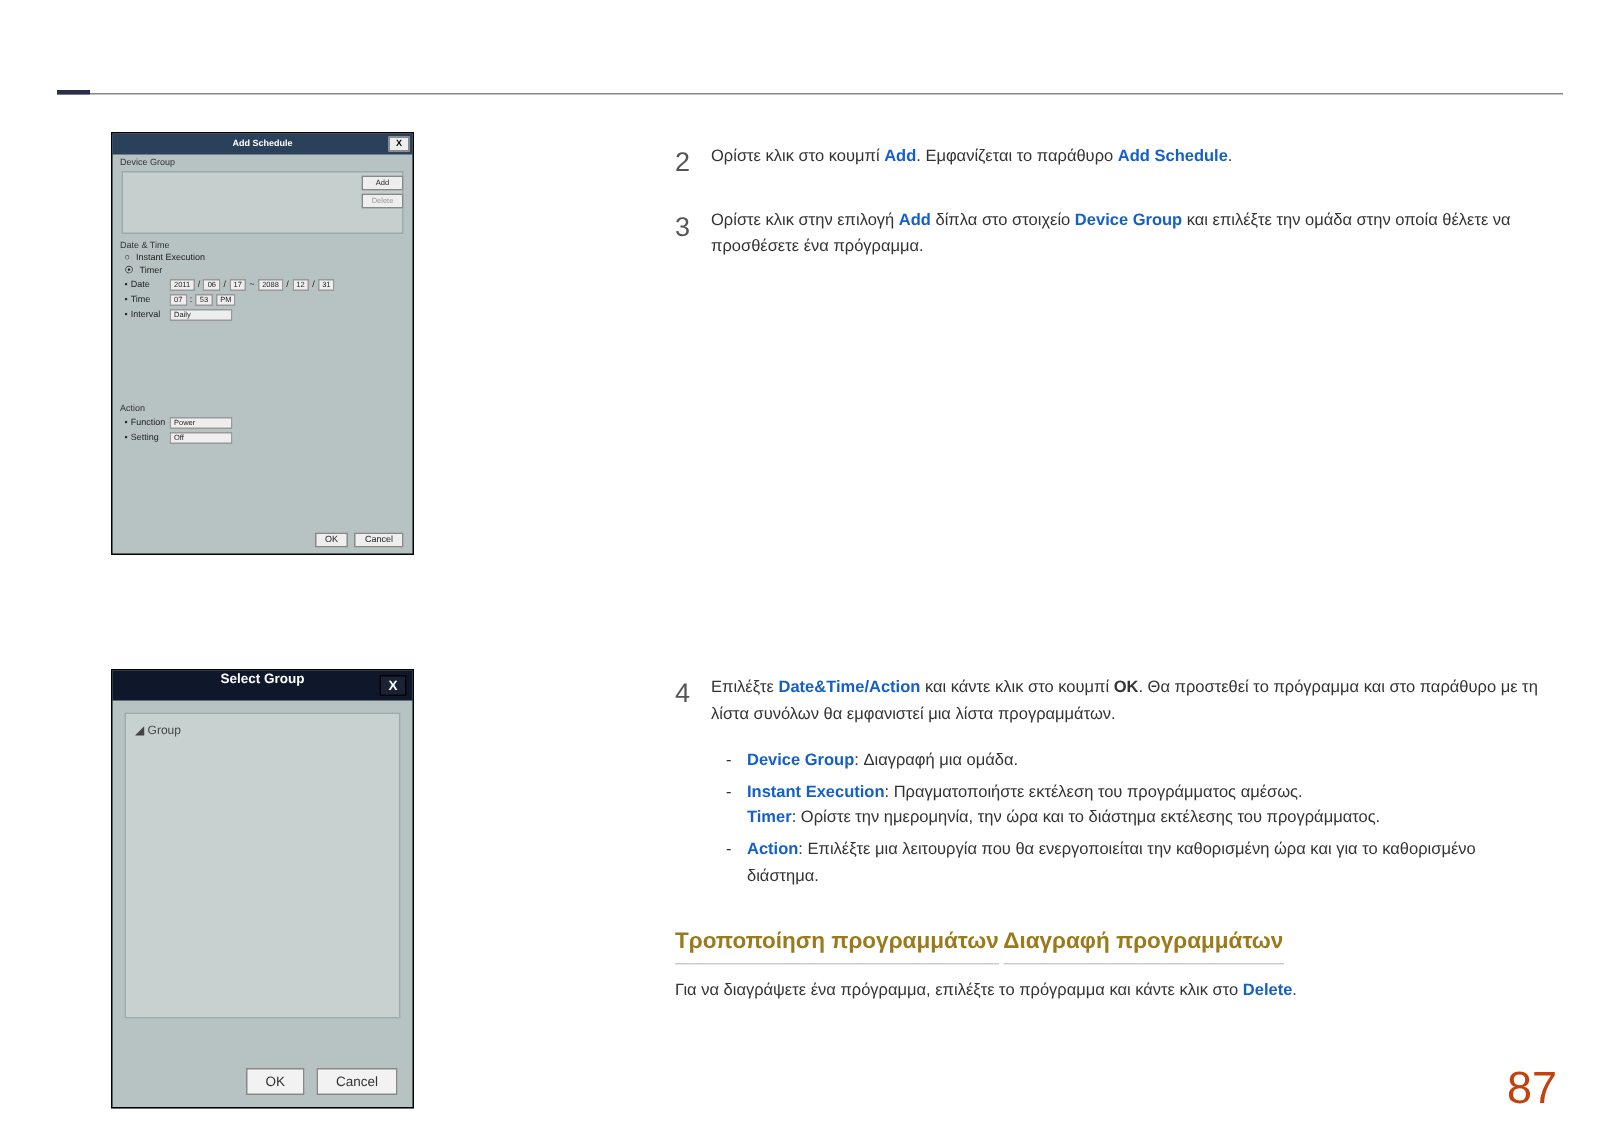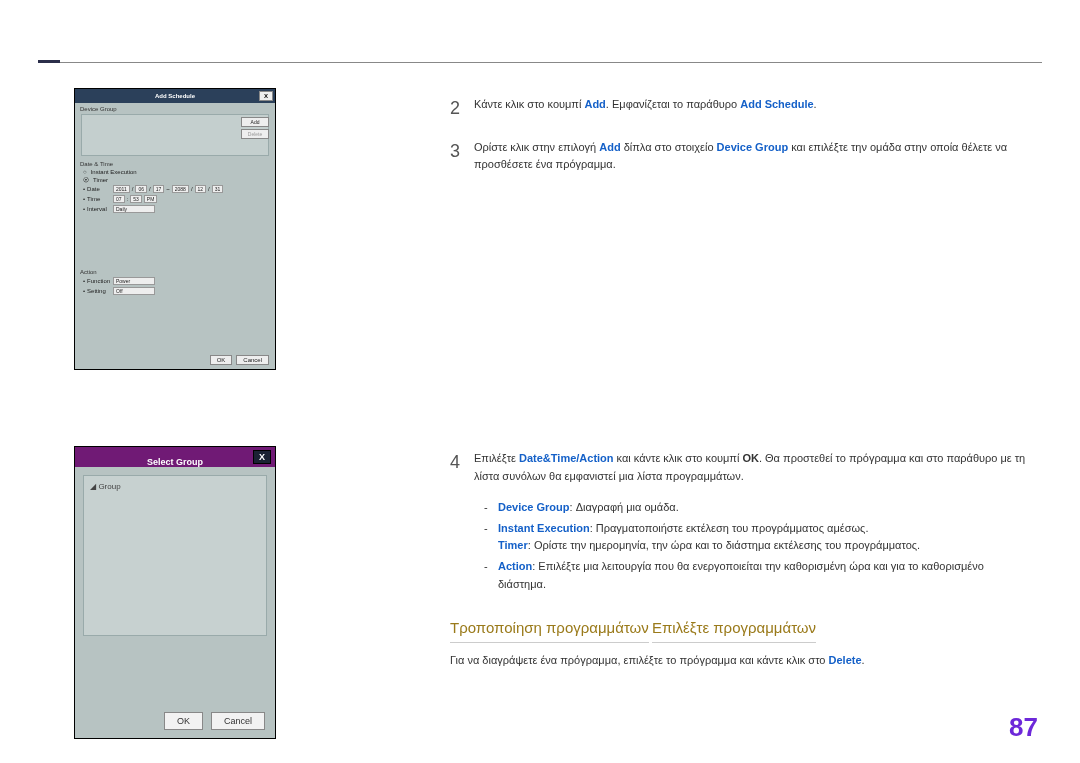--- a/index.html
+++ b/index.html
@@ -23,23 +23,23 @@
     position: absolute;
     top: 60px;
     left: 38px;
     width: 22px;
     border-top: 3px solid #2b2e4a;
   }
   .page-number {
     position: absolute;
     bottom: 20px;
     right: 42px;
-    font-size: 26px;
-    color: #6d28d9;
-    font-weight: 700;
+    font-size: 30px;
+    color: #c2410c;
+    font-weight: 400;
   }
 
   
   .fig1 {
     position: absolute;
     top: 88px;
     left: 74px;
     width: 202px;
     height: 282px;
     background: #b7c3c2;
@@ -98,29 +98,29 @@
     position: absolute;
     top: 446px;
     left: 74px;
     width: 202px;
     height: 293px;
     background: #b7c3c2;
     border: 1px solid #000;
     font-size: 8px;
   }
   .fig2 .titlebar2 {
-    background:#701a75;color:#fff;height:20px;display:flex;align-items:flex-end;justify-content:center;
+    background:#0f172a;color:#fff;height:20px;display:flex;align-items:flex-start;justify-content:center;
     font-size:9px;font-weight:bold;position:relative;
   }
   .fig2 .close2 {
     position:absolute;right:4px;top:3px;width:18px;height:14px;background:#1a2233;border:1px solid #000;
     color:#fff;display:flex;align-items:center;justify-content:center;font-size:9px;font-weight:bold;
   }
   .fig2 .body2 {
-    margin:8px; height:161px; background:#c7d1d0; border:1px solid #9aa;
+    margin:8px; height:204px; background:#c7d1d0; border:1px solid #9aa;
     padding:6px; color:#444;
   }
   .fig2 .foot2 { position:absolute; bottom:8px; right:10px; display:flex; gap:8px;}
   .fig2 .fbtn2 { background:#f2f2f2;border:1px solid #888;padding:3px 12px; font-size:9px;}
 
   
   .rcol { position:absolute; left:450px; right:48px; top:94px; line-height:1.6; }
   .step { display:flex; margin-bottom:14px; }
   .step-num { font-size:18px; color:#555; width:24px; flex-shrink:0; font-weight:300;}
   .step-body { padding-top:2px; }
@@ -131,20 +131,21 @@
   .sublist { margin:6px 0 0 34px; }
   .subitem { display:flex; margin-bottom:3px;}
   .dash { width:14px; flex-shrink:0; color:#333;}
   .heading {
     font-size:15px; color:#9a7a1a;
     border-bottom: 1px solid #ccc;
     display:inline-block;
     padding-bottom:2px;
     margin-bottom:9px;
     margin-top:20px;
+    font-weight:bold;
   }
   .section-under-heading { margin-bottom: 8px; }
 </style>
 </head>
 <body>
 
 <div class="top-rule"></div>
 <div class="top-rule-short"></div>
 <div class="page-number">87</div>
 
@@ -214,21 +215,21 @@
   <div class="foot2">
     <div class="fbtn2">OK</div>
     <div class="fbtn2">Cancel</div>
   </div>
 </div>
 
 <div class="rcol">
   <div class="step">
     <div class="step-num">2</div>
     <div class="step-body">
-      <span>Κάντε κλικ στο κουμπί </span><span class="hl">Add</span><span>. Εμφανίζεται το παράθυρο </span><span class="hl">Add Schedule</span><span>.</span>
+      <span>Ορίστε κλικ στο κουμπί </span><span class="hl">Add</span><span>. Εμφανίζεται το παράθυρο </span><span class="hl">Add Schedule</span><span>.</span>
     </div>
   </div>
   <div class="step">
     <div class="step-num">3</div>
     <div class="step-body">
       <span>Ορίστε κλικ στην επιλογή </span><span class="hl">Add</span><span> δίπλα στο στοιχείο </span><span class="hl">Device Group</span><span> και επιλέξτε την ομάδα στην οποία θέλετε να προσθέσετε ένα πρόγραμμα.</span>
     </div>
   </div>
 </div>
 
@@ -253,17 +254,17 @@
       </div>
     </div>
     <div class="subitem">
       <div class="dash">-</div>
       <div><span class="hl">Action</span><span>: Επιλέξτε μια λειτουργία που θα ενεργοποιείται την καθορισμένη ώρα και για το καθορισμένο διάστημα.</span></div>
     </div>
   </div>
 
   <div class="heading">Τροποποίηση προγραμμάτων</div>
 
-  <div class="heading">Επιλέξτε προγραμμάτων</div>
+  <div class="heading">Διαγραφή προγραμμάτων</div>
   <div class="section-under-heading">
     <span>Για να διαγράψετε ένα πρόγραμμα, επιλέξτε το πρόγραμμα και κάντε κλικ στο </span><span class="hl">Delete</span><span>.</span>
   </div>
 </div>
 
 </body></html>

